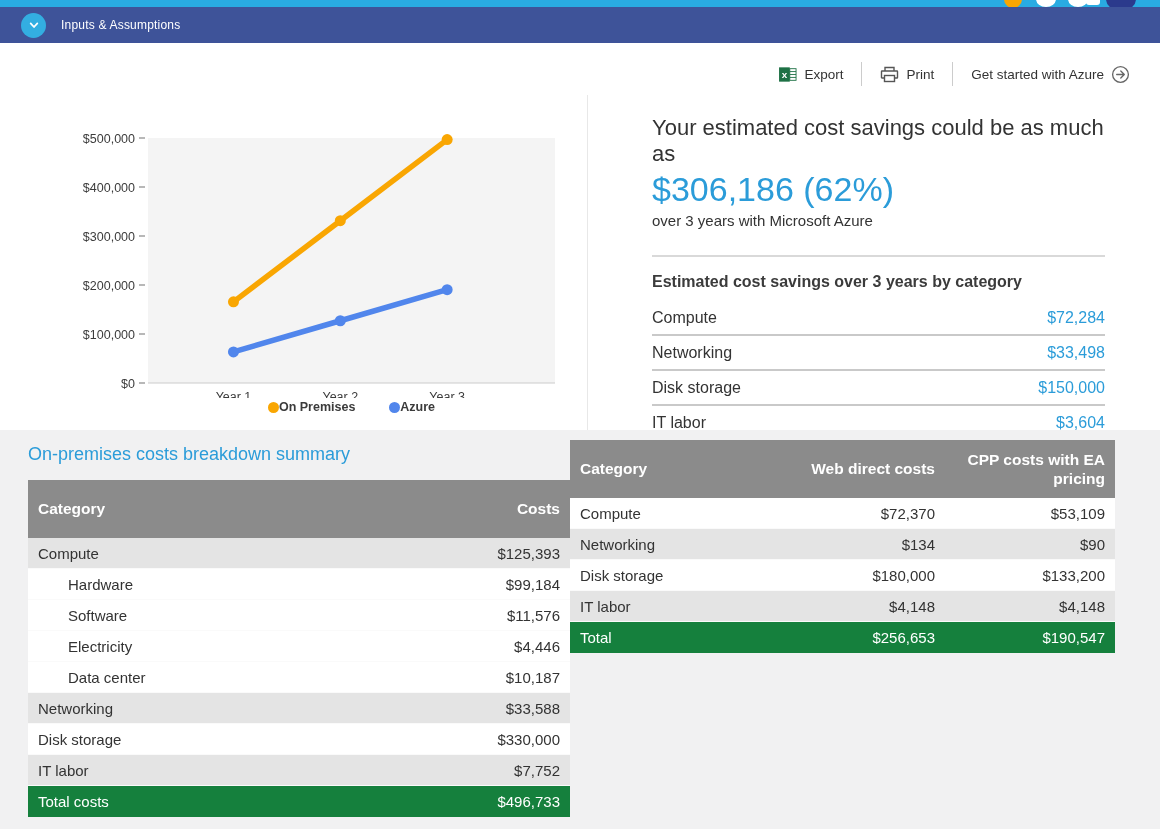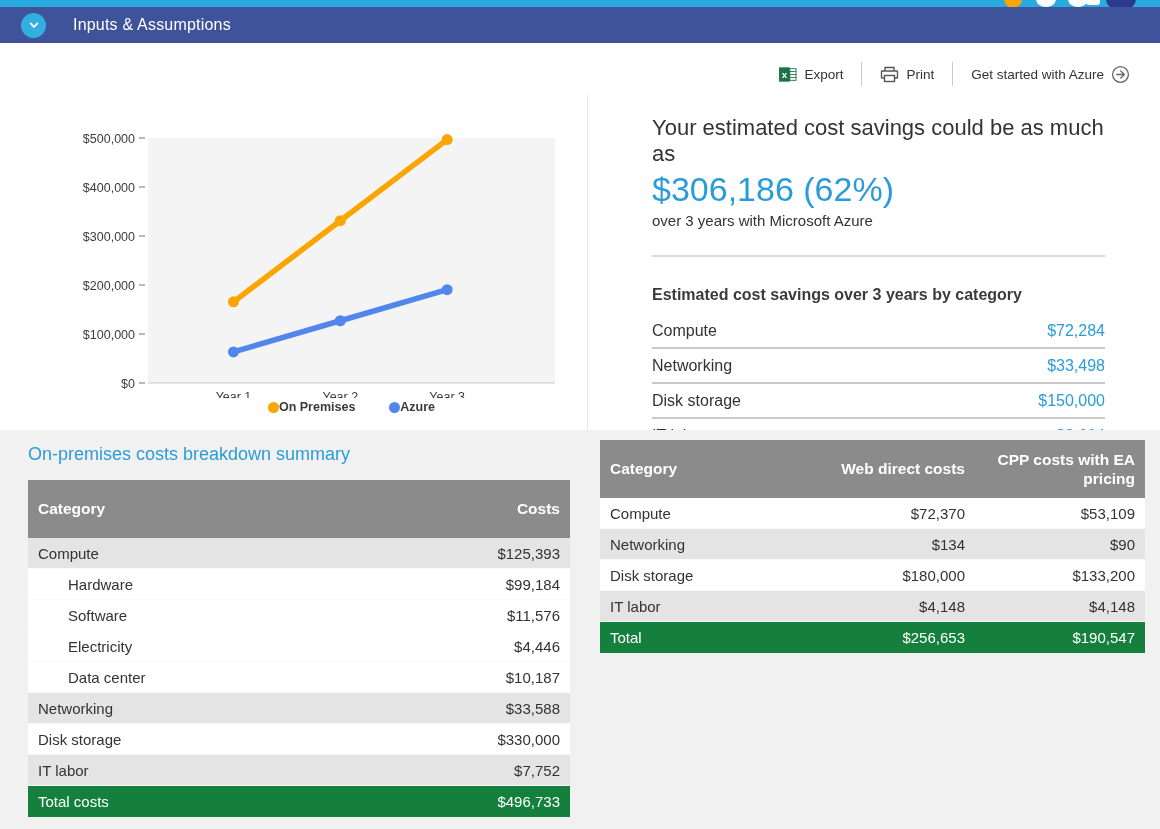--- a/index.html
+++ b/index.html
@@ -15,21 +15,21 @@
   .deco-white2 { left:1068px; top:-9px; width:20px; height:16px; background:#fff; }
   .deco-white3 { left:1086px; top:-6px; width:14px; height:11px; background:#fff; border-radius:3px; }
   .deco-navy   { left:1106px; top:-13px; width:30px; height:24px; background:#2B3A8C; }
 
   
   .header-bar { position:absolute; top:7px; left:0; width:1160px; height:36px; background:#3E5399;
                 display:flex; align-items:center; padding-left:21px; cursor:pointer; }
   .chev-circle { width:25px; height:25px; border-radius:50%; background:#33AEE1; display:flex;
                  align-items:center; justify-content:center; flex:0 0 auto; }
   .chev-circle svg { width:16px; height:16px; }
-  .header-title { color:#fff; font-size:16px; margin-left:27px; letter-spacing:0.2px; }
+  .header-title { color:#fff; font-size:12px; margin-left:15px; letter-spacing:0.2px; }
 
   
   .toolbar { position:absolute; top:60px; right:26px; display:flex; align-items:center; height:28px; }
   .tb-item { display:flex; align-items:center; gap:7px; background:none; border:none;
              font-family:inherit; font-size:13.5px; color:#333; cursor:pointer; padding:2px 4px; }
   .tb-divider { width:1px; height:24px; background:#CCC; margin:0 14px; }
   .icon-box { display:inline-flex; align-items:center; }
 
   
   .main-cols { position:absolute; top:95px; left:0; width:1160px; height:335px; display:flex; }
@@ -38,31 +38,31 @@
   .chart-svg { position:absolute; top:33px; left:0; }
   .legend { position:absolute; top:305px; left:148px; width:407px; display:flex; justify-content:center; gap:34px; }
   .legend-item { display:flex; align-items:center; font-size:12.5px; font-weight:bold; color:#3B3B3B; }
   .legend-dot { width:11px; height:11px; border-radius:50%; }
 
   .right-col { flex:1; border-left:1px solid #E8E8E8; padding:12px 55px 0 64px; }
   .sv-headline { font-size:22px; color:#333;margin-top:8px; }
   .sv-amount { font-size:34px; color:#2B9CD9; margin-top:3px; line-height:1.15; }
   .sv-subtext { font-size:15px; color:#333; margin-top:3px; }
   .sv-divider { border:none; border-top:2px solid #D9D9D9; margin-top:26px; }
-  .sv-cat-heading { margin-top:29px; font-size:16px; font-weight:bold; color:#3B3B3B; }
+  .sv-cat-heading { margin-top:16px; font-size:16px; font-weight:bold; color:#3B3B3B; }
   .sv-rows { margin-top:10px; }
   .s-row { display:flex; justify-content:space-between; align-items:center; padding:8px 0 7px 0;
            border-bottom:2px solid #C9C9C9; }
   .s-row:last-child { border-bottom:none; }
   .s-label { font-size:16px; color:#333; }
   .s-value { font-size:16px; color:#2B9CD9; }
 
   
   .bottom { position:absolute; top:430px; left:0; width:1160px; height:399px; background:#F1F1F2;
-            display:flex; padding:10px 15px 0 28px; gap:30px; }
+            display:flex; padding:10px 15px 0 28px; }
   .tbl-wrap { }
   .tbl-wrap.left { width:542px; }
   .tbl-wrap.right { width:545px; }
   .tbl-heading { font-size:18px; color:#2B9CD9; font-weight:400; margin:4px 0 15px 0; }
   .tbl-head { background:#8B8B8B; color:#fff; font-weight:bold; font-size:15.5px; height:58px;
               display:flex; align-items:center; padding:0 10px;justify-content:space-between; }
   .tbl-head .cell-label { flex:1; }
   .tbl-head .v { width:170px; text-align:right; line-height:1.25; }
   .tbl-wrap.left .tbl-head .v { width:130px; }
   .tbl-row { display:flex; align-items:center; height:31px; padding:0 10px; font-size:15px;

